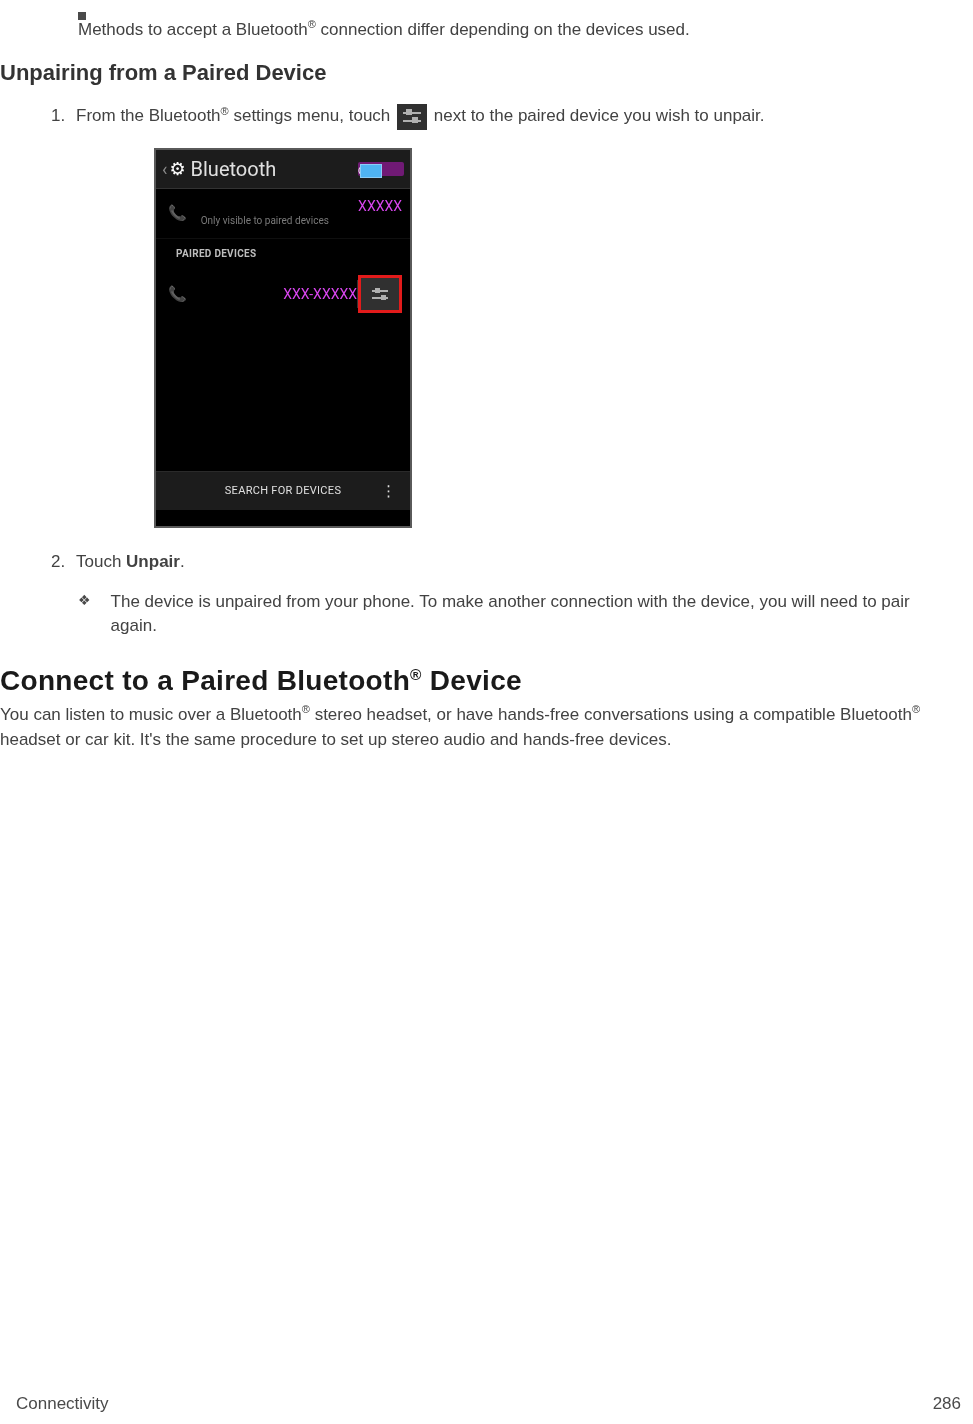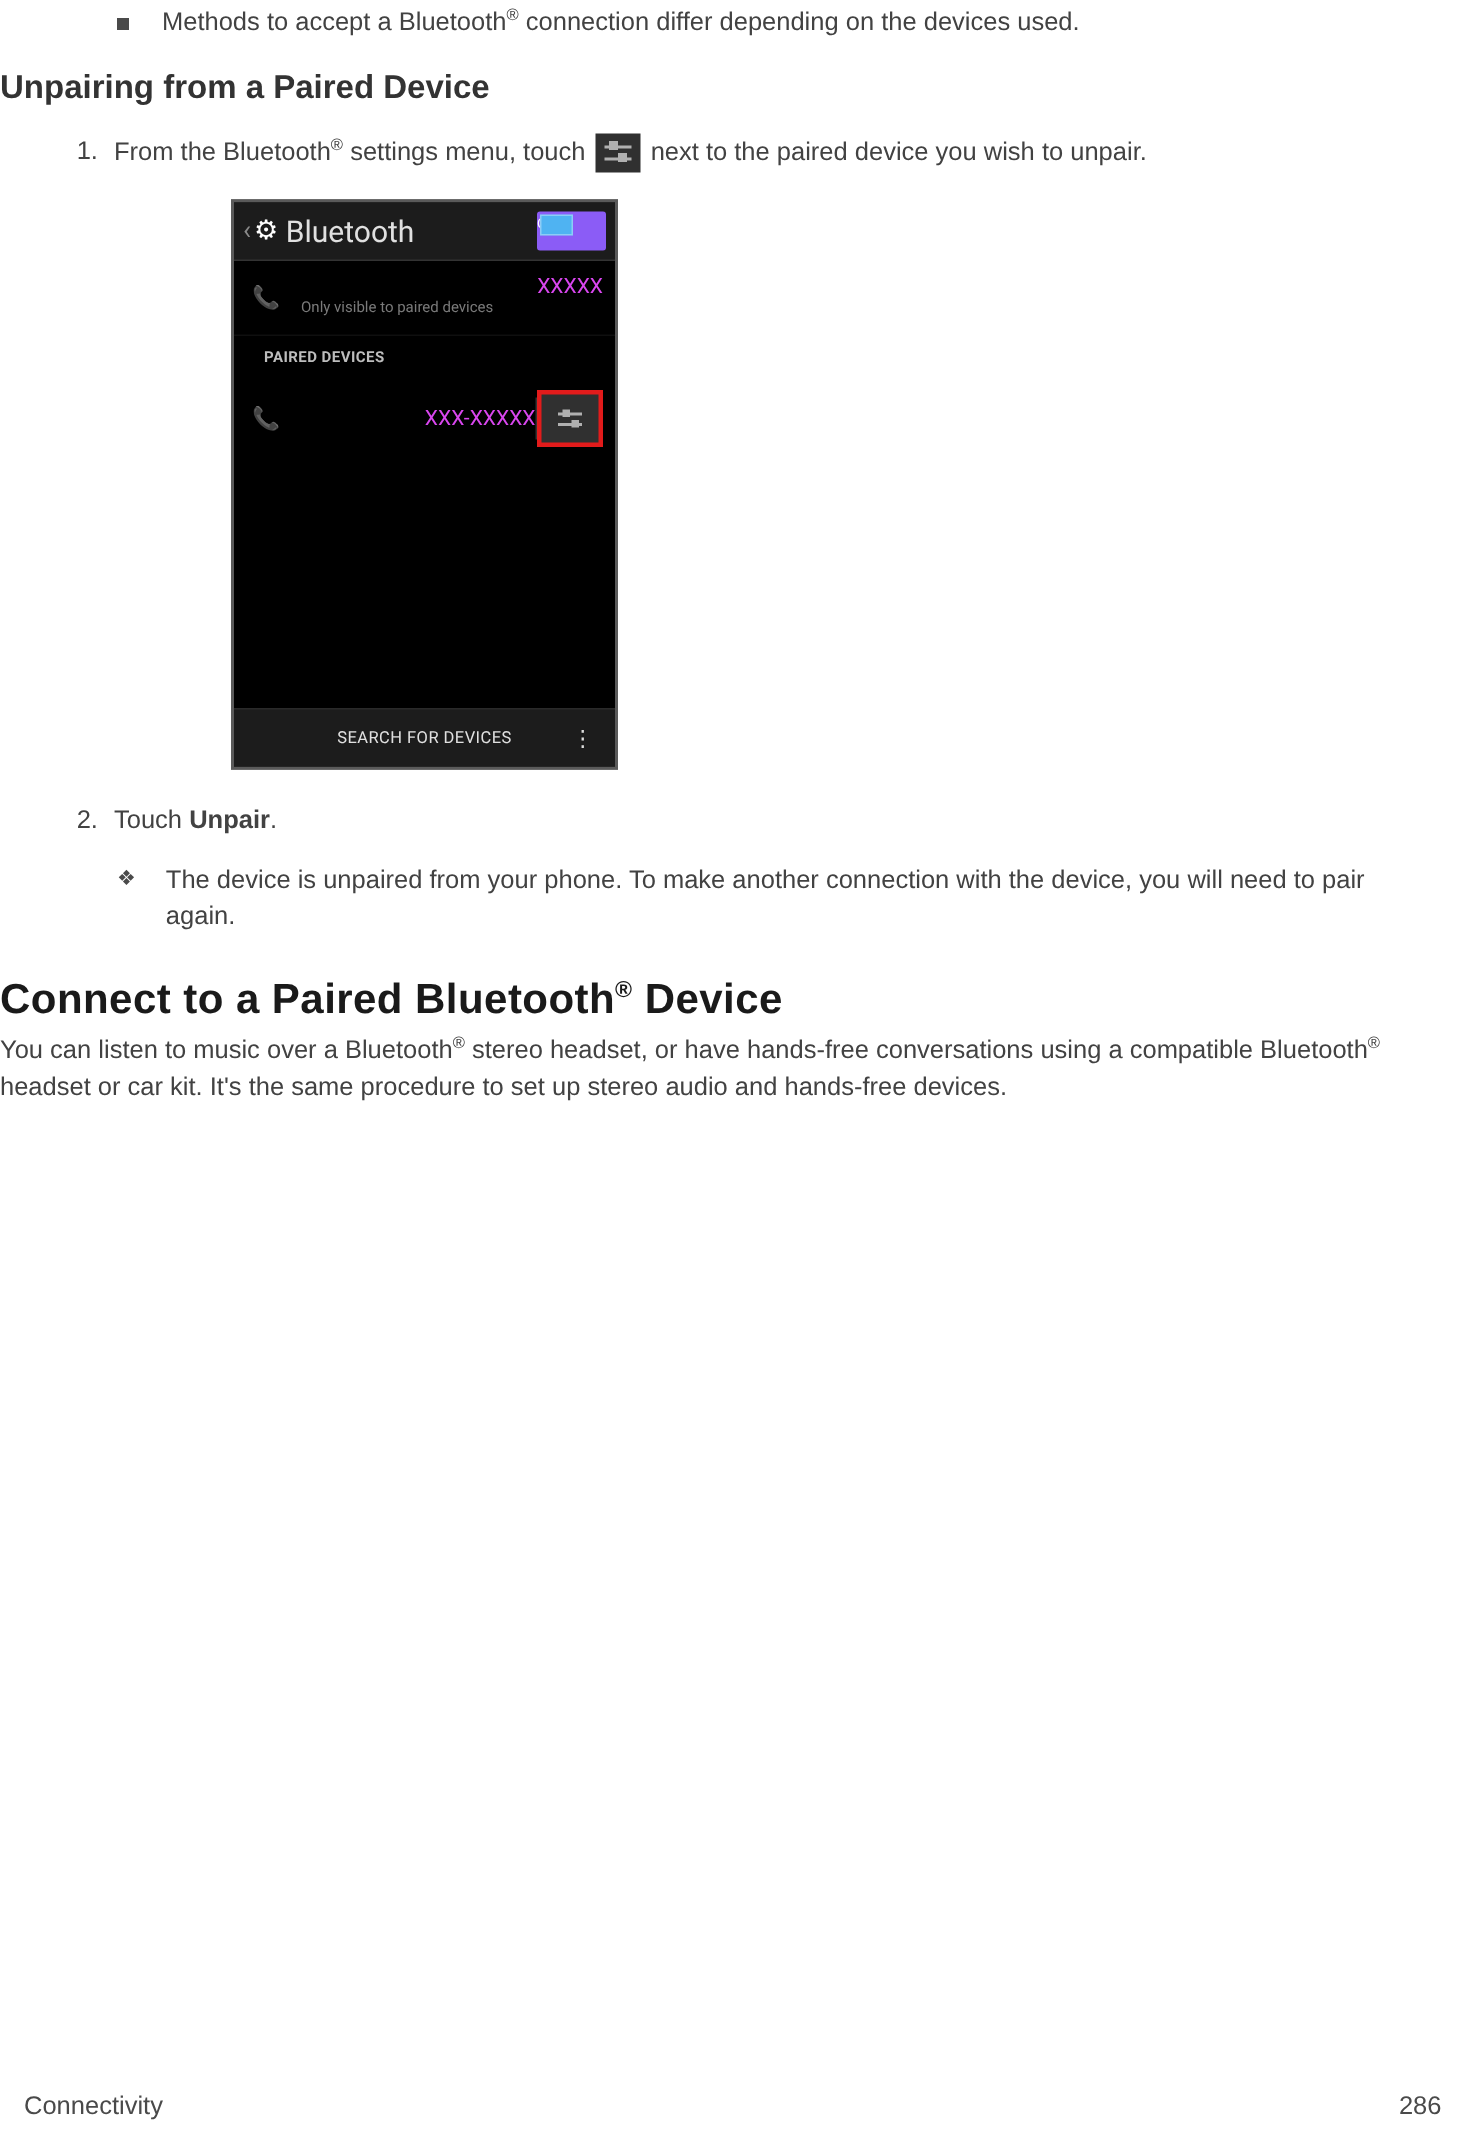--- a/index.html
+++ b/index.html
@@ -12,20 +12,21 @@
       box-sizing: border-box;
       position: relative;
       min-height: 1424px;
     }
     .bullet-line {
       display: flex;
       align-items: flex-start;
       margin-left: 78px;
       margin-right: 30px;
       margin-bottom: 20px;
+      flex-direction: column;
     }
     .bullet-marker {
       width: 8px;
       height: 8px;
       background: #4a4a4a;
       margin-top: 7px;
       margin-right: 22px;
       flex-shrink: 0;
     }
     .sup {
@@ -109,22 +110,22 @@
       font-size: 18px;
       margin-right: 5px;
     }
     .phone-header-title {
       flex: 1;
       font-size: 20px;
       color: #e0e0e0;
     }
     .toggle {
       width: 46px;
-      height: 26px;
-      background: #8b5cf6;
+      height: 14px;
+      background: #701a75;
       border-radius: 2px;
       position: relative;
       color: #fff;
       font-size: 9px;
       line-height: 18px;
       padding-right: 5px;
       box-sizing: border-box;
     }
     .toggle::after {
       content: '';
@@ -211,21 +212,21 @@
       position: absolute;
       width: 5px;
       height: 5px;
       background: #b0b0b0;
     }
     .sliders-icon span:nth-child(1) { top: 4px; left: 5px; }
     .sliders-icon span:nth-child(2) { top: 11px; left: 11px; }
 
     .phone-footer {
       position: absolute;
-      bottom: 0;
+      bottom: 16px;
       left: 0;
       right: 0;
       height: 38px;
       background: #1c1c1c;
       border-top: 1px solid #2a2a2a;
       display: flex;
       align-items: center;
       justify-content: center;
     }
     .phone-footer-text {

